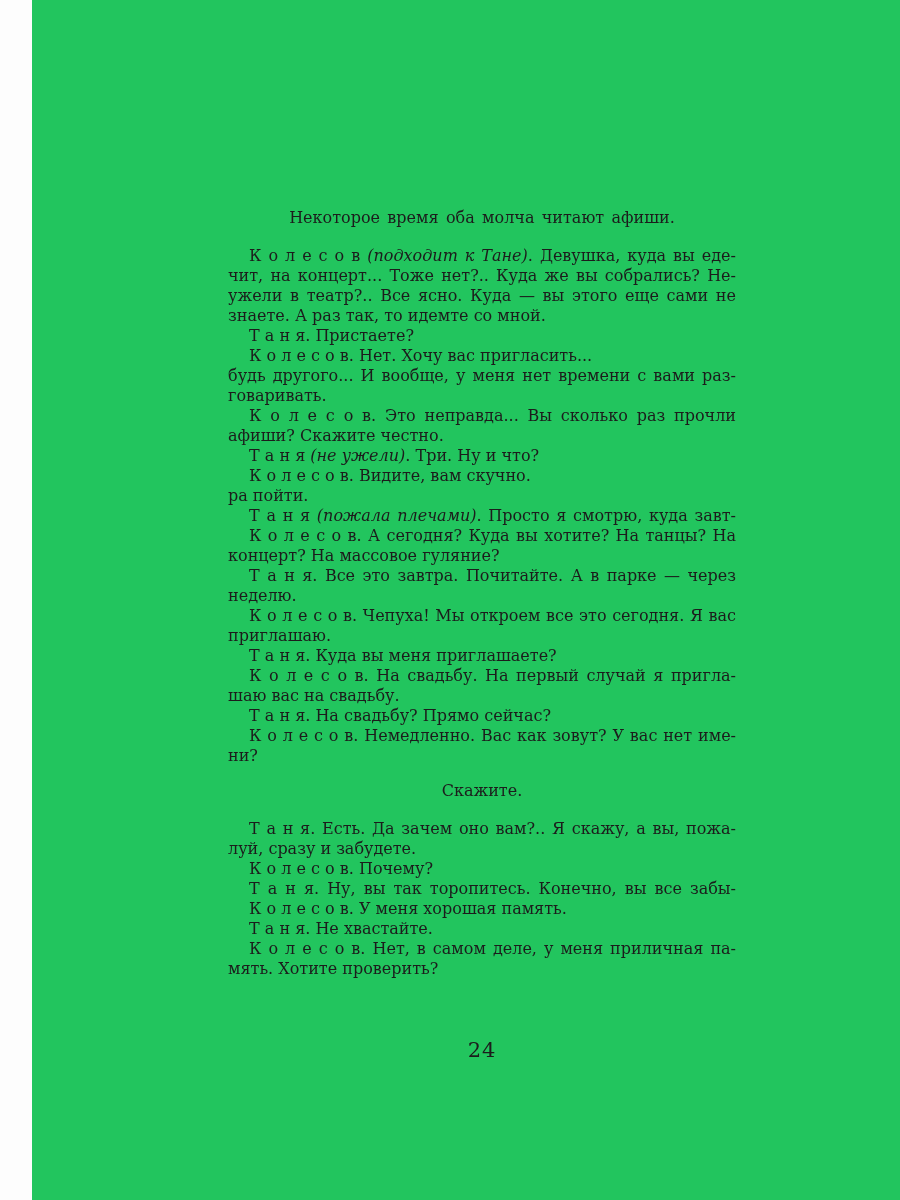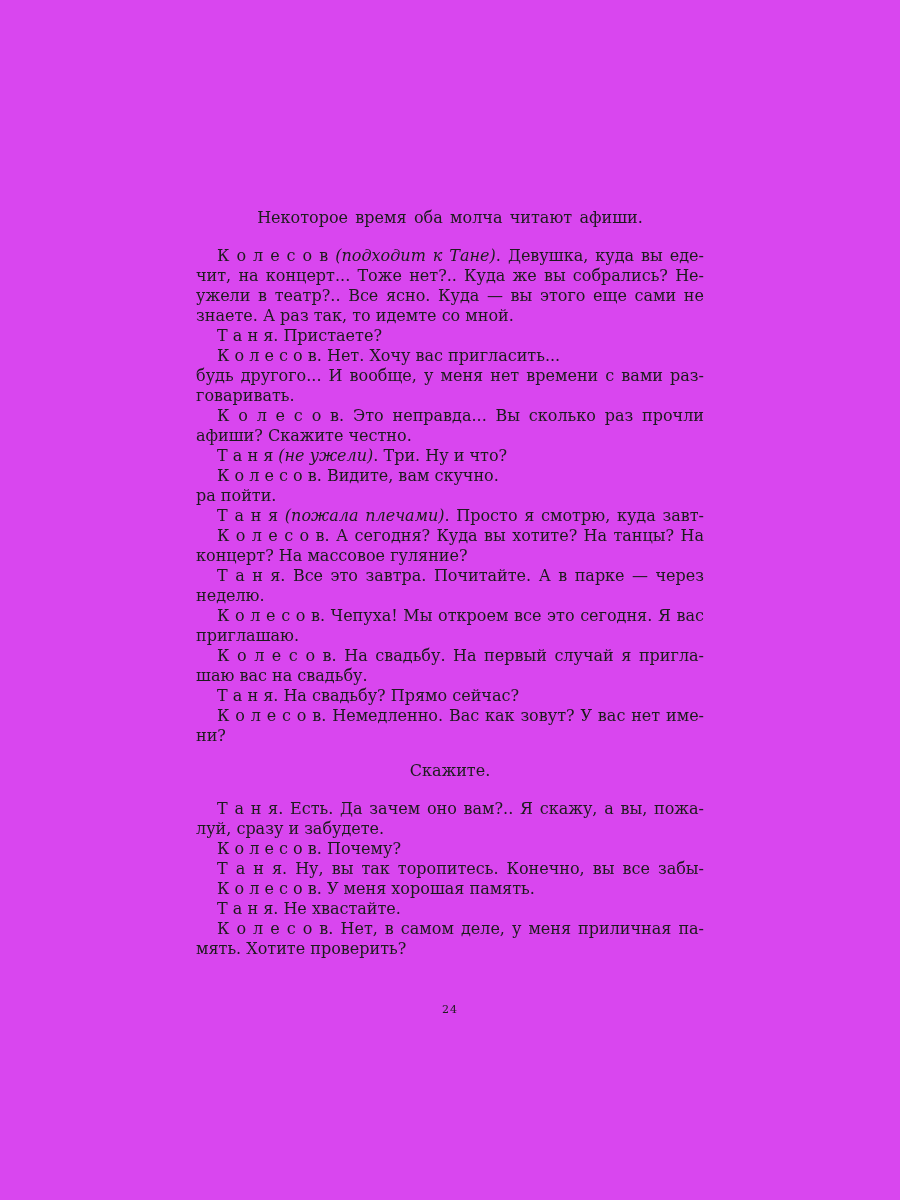--- a/index.html
+++ b/index.html
@@ -11,21 +11,22 @@
     height: 1200px;
     background: #fdfdfd;
     position: relative;
     font-family: "DejaVu Serif", "Liberation Serif", serif;
     color: #1c1c1c;
     overflow: hidden;
   }
   .page {
     position: absolute;
     inset: 0;
-    background: #d946ef;
+    background: #22c55e;
+    margin-left: 32px;
   }
   .text-block {
     position: absolute;
     left: 196px;
     top: 193px;
     width: 508px;
     font-size: 16px;
     line-height: 20px;
   }
   .stage {
@@ -46,24 +47,24 @@
   }
   .line.indent {
     text-indent: 21px;
   }
   i {
     font-style: italic;
   }
   .page-number {
     position: absolute;
     left: 196px;
-    top: 1000px;
+    top: 1040px;
     width: 508px;
     text-align: center;
-    font-size: 11px;
+    font-size: 21px;
     line-height: 20px;
     letter-spacing: 1px;
   }
 </style>
 </head>
 <body>
 
 <div class="page">
   <div class="text-block">
       <div class="stage">Некоторое время оба молча читают афиши.</div>
@@ -80,20 +81,21 @@
       <div class="line indent">Т а н я <i>(не ужели)</i>. Три. Ну и что?</div>
       <div class="line indent">К о л е с о в. Видите, вам скучно.</div>
       <div class="line">ра пойти.</div>
       <div class="line indent j">Т а н я <i>(пожала плечами)</i>. Просто я смотрю, куда завт-</div>
       <div class="line indent j">К о л е с о в. А сегодня? Куда вы хотите? На танцы? На</div>
       <div class="line">концерт? На массовое гуляние?</div>
       <div class="line indent j">Т а н я. Все это завтра. Почитайте. А в парке — через</div>
       <div class="line">неделю.</div>
       <div class="line indent j">К о л е с о в. Чепуха! Мы откроем все это сегодня. Я вас</div>
       <div class="line">приглашаю.</div>
+      <div class="line indent">Т а н я. Куда вы меня приглашаете?</div>
       <div class="line indent j">К о л е с о в. На свадьбу. На первый случай я пригла-</div>
       <div class="line">шаю вас на свадьбу.</div>
       <div class="line indent">Т а н я. На свадьбу? Прямо сейчас?</div>
       <div class="line indent j">К о л е с о в. Немедленно. Вас как зовут? У вас нет име-</div>
       <div class="line">ни?</div>
       <div class="stage">Скажите.</div>
       <div class="line indent j">Т а н я. Есть. Да зачем оно вам?.. Я скажу, а вы, пожа-</div>
       <div class="line">луй, сразу и забудете.</div>
       <div class="line indent">К о л е с о в. Почему?</div>
       <div class="line indent j">Т а н я. Ну, вы так торопитесь. Конечно, вы все забы-</div>

